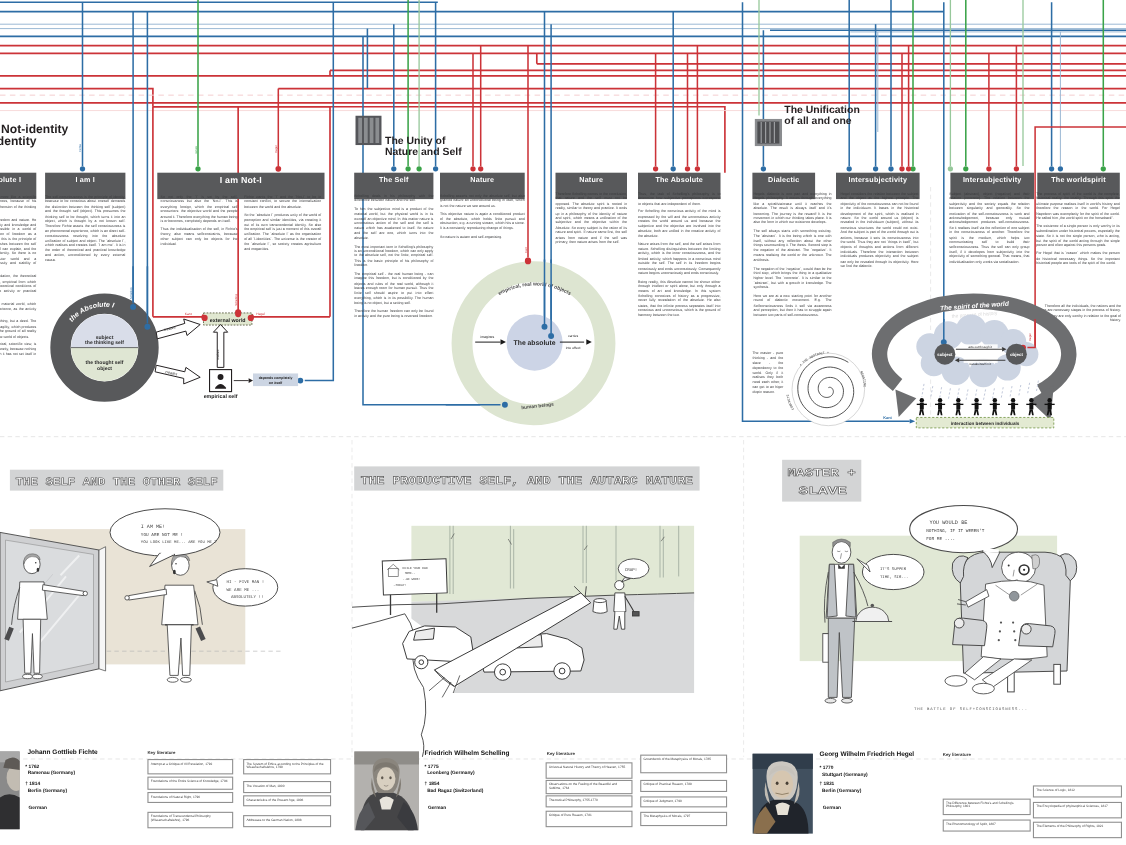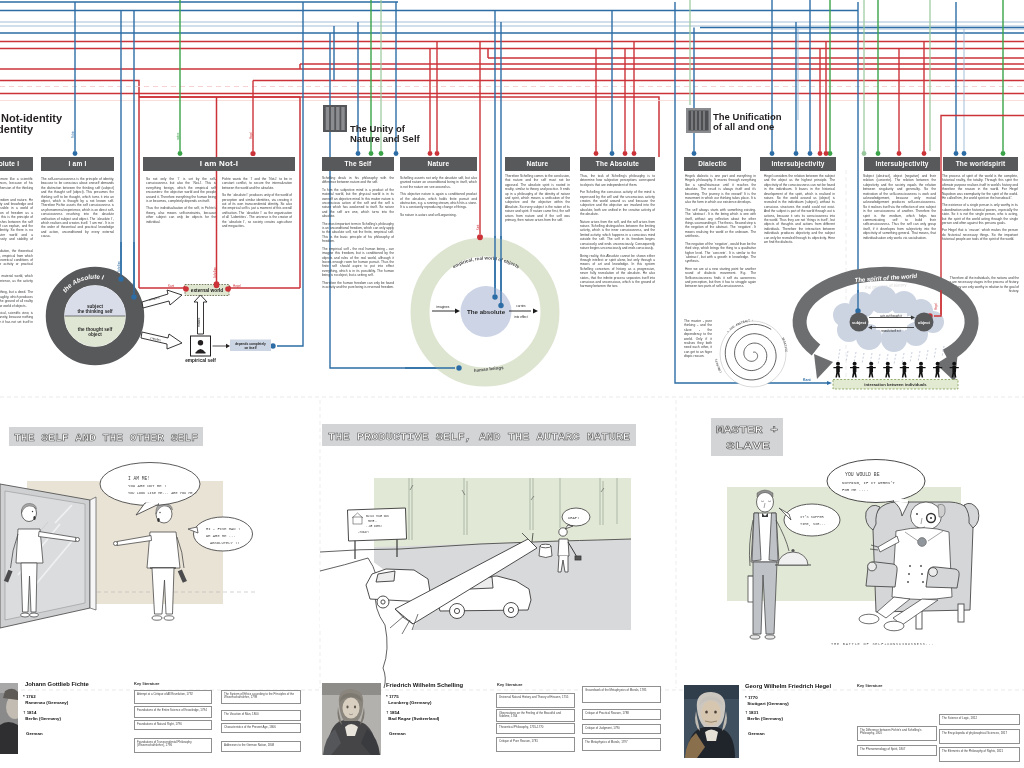--- a/index.html
+++ b/index.html
@@ -1,18 +1,18 @@
 <!DOCTYPE html>
 <html><head>
 <meta charset="utf-8">
 <style>
   html,body{margin:0;padding:0;background:#fff;}
   #poster{position:relative;width:1024px;height:768px;background:#ffffff;overflow:hidden;font-family:"Liberation Sans",sans-serif;}
   .abs{position:absolute;}
-  .hdr{position:absolute;height:14px;background:#58595b;color:#fff;font-size:6.5px;font-weight:bold;text-align:center;line-height:13px;letter-spacing:.2px;}
+  .hdr{position:absolute;height:24px;background:#58595b;color:#fff;font-size:6.5px;font-weight:bold;text-align:center;line-height:13px;letter-spacing:.2px;}
   .col{position:absolute;font-size:3.25px;line-height:1.36;color:#3a3b3d;text-align:justify;}
   .col p{margin:0 0 3px 0;}
   .bigtitle{position:absolute;font-weight:bold;color:#231f20;font-size:10.5px;line-height:1.13;}
   .bio{position:absolute;font-size:4.2px;color:#3a3a3c;line-height:1.35;}
   .bio b{font-size:5.9px;color:#111;}
   .klit{position:absolute;font-size:3.0px;color:#333;}
   .kbox{position:absolute;border:0.55px solid #909090;background:#fff;padding:1.5px 2px;font-size:2.9px;color:#444;line-height:1.3;}
 </style>
 </head>
 <body>
@@ -178,21 +178,21 @@
 <div class="bigtitle" style="left:350px;top:124px;font-size:9.5px;line-height:1.1;">The Unity of<br>Nature and Self</div>
 
 <svg class="abs" style="left:686px;top:108px" width="25" height="25" viewBox="0 0 25 25">
 <rect x="0" y="0" width="25" height="25" fill="#8a8c8f"></rect>
 <rect x="2.5" y="2.5" width="20" height="20" fill="#4e4f52"></rect>
 <g stroke="#9b9da0" stroke-width="1.1">
         <path d="M6,3 V22 M10,3 V22 M14,3 V22 M18,3 V22"></path>
       </g>
 </svg>
 
-<div class="bigtitle" style="left:713px;top:112px;font-size:9.5px;line-height:1.1;">The Unification<br>of all and one</div>
+<div class="bigtitle" style="left:713px;top:96px;font-size:9.5px;line-height:1.1;">The Unification<br>of all and one</div>
 
 <div class="hdr" style="left:-42px;top:157px;width:75px;">The Absolute I</div>
 
 <div class="hdr" style="left:41px;top:157px;width:73px;">I am I</div>
 
 <div class="hdr" style="left:143px;top:157px;width:152px;font-size:8px;">I am Not-I</div>
 
 <div class="hdr" style="left:322px;top:157px;width:72px;">The Self</div>
 
 <div class="hdr" style="left:400px;top:157px;width:77px;">Nature</div>

